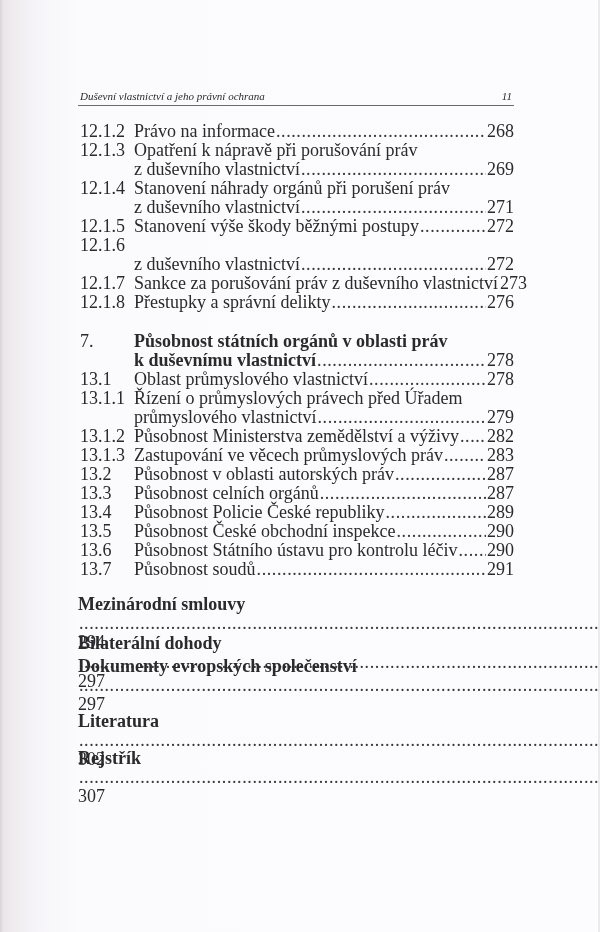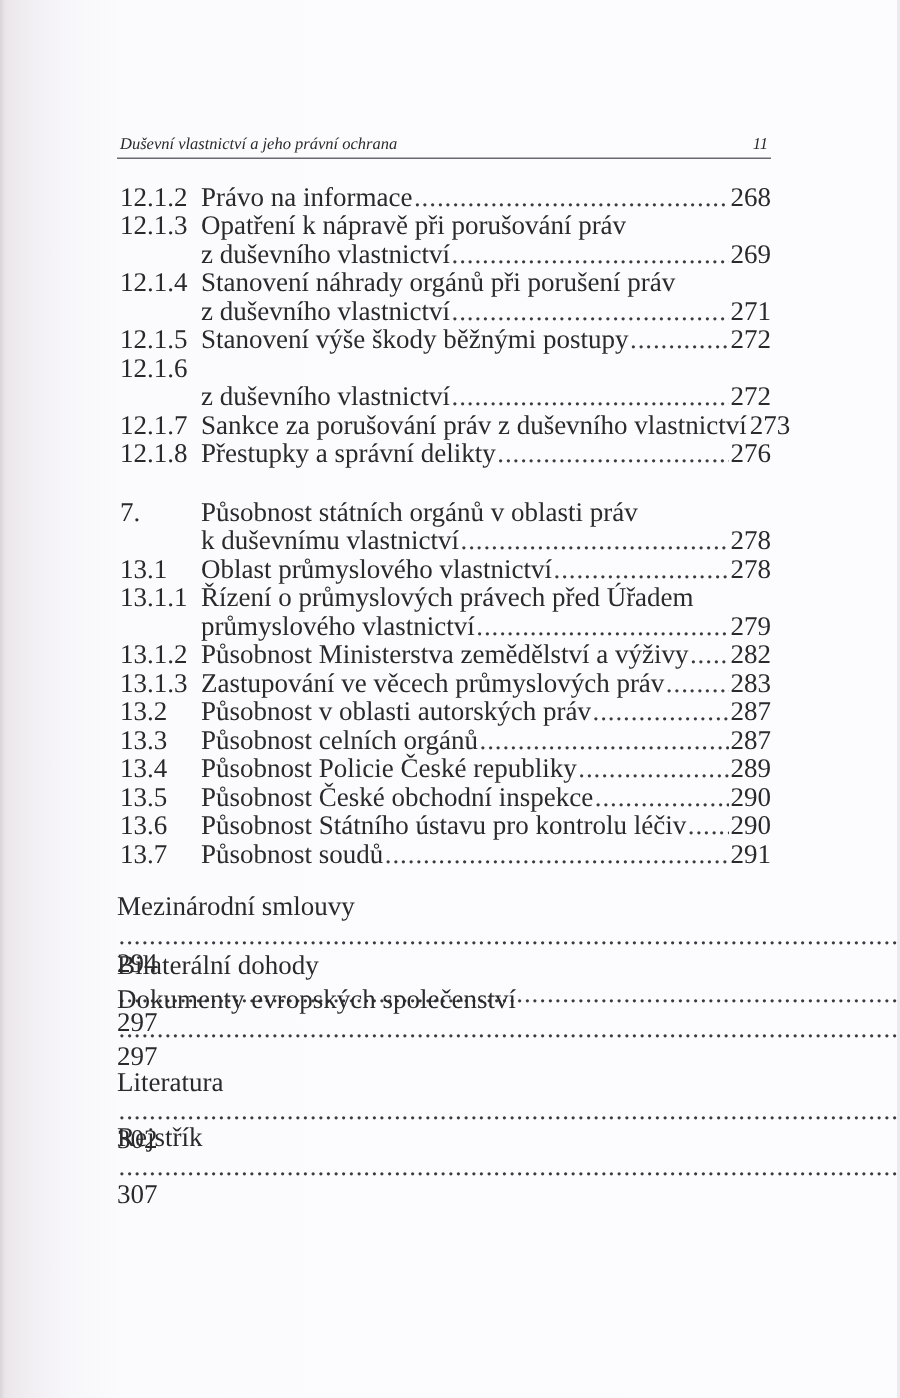--- a/index.html
+++ b/index.html
@@ -75,21 +75,21 @@
       flex: 1 1 auto;
       overflow: hidden;
       margin: 0 1px;
       letter-spacing: 0.6px;
       color: #3a3a40;
     }
     .leader::before {
       content: "........................................................................................................................................................................";
     }
     .page { flex: 0 0 auto; }
-    .bold { font-weight: normal; }
+    .bold { font-weight: bold; }
   </style>
 </head>
 <body>
 
 <div class="page-edge"></div>
 <div class="page-edge-right"></div>
 
 <div class="running-header">
   <span class="title">Duševní vlastnictví a jeho právní ochrana</span>
   <span class="pageno">11</span>

